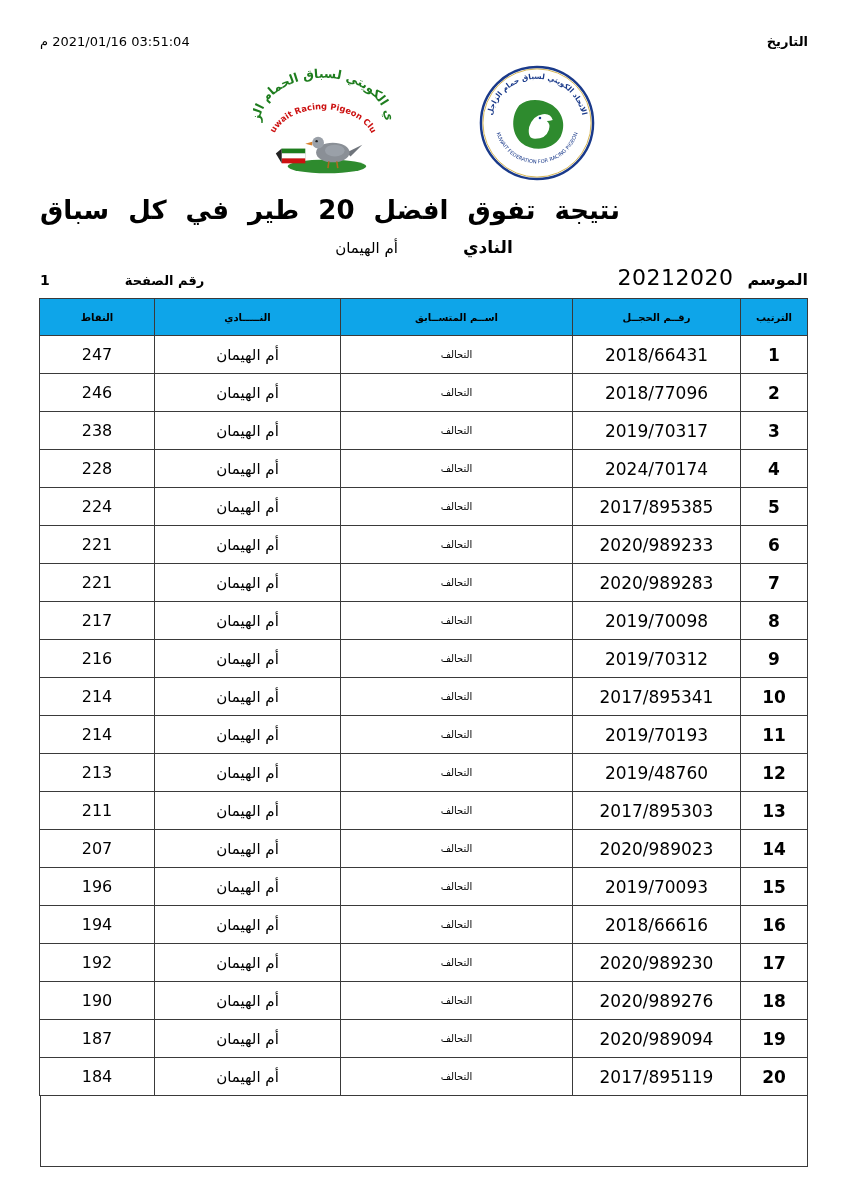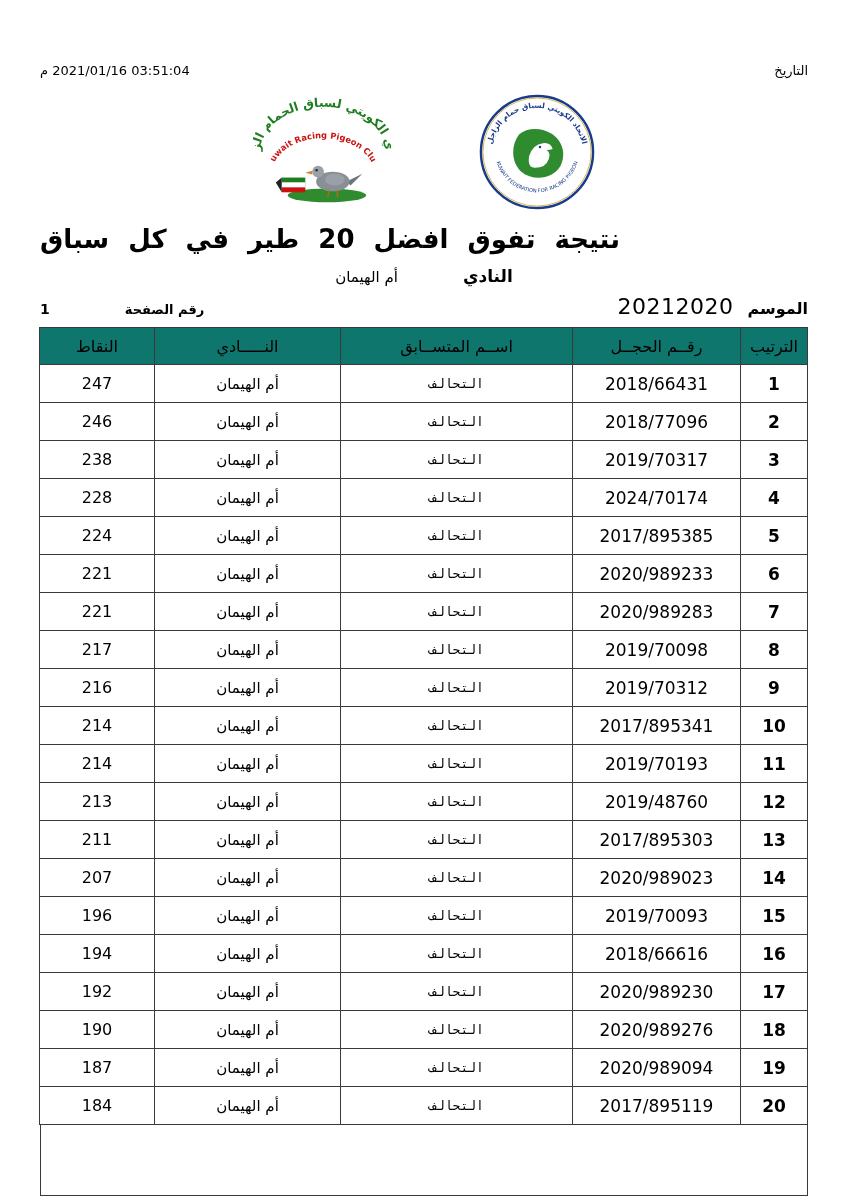--- a/index.html
+++ b/index.html
@@ -6,21 +6,21 @@
   html,body { background:#ffffff; }
   body { font-family:"DejaVu Sans","Liberation Sans",sans-serif; }
 
   .page {
     width:848px; height:1200px; margin:0 auto; background:#fff;
     direction:rtl; padding:34px 40px 0 40px; position:relative; overflow:hidden;
   }
 
   
   .date-row { display:flex; justify-content:space-between; align-items:baseline; font-size:13px; color:#000; }
-  .date-label { font-weight:normal;margin-top:29px; }
+  .date-label { font-weight:bold; }
   .date-value { direction:rtl; unicode-bidi:plaintext; font-size:13px; }
 
   
   .logos-row { display:flex; justify-content:center; align-items:center; gap:85px; margin-top:14px; height:120px; }
   .logo { display:block; }
 
   
   .title { text-align:left; font-size:26px; font-weight:bold; margin-top:12px; word-spacing:10px; color:#000; }
   .club-row { display:flex; justify-content:center; gap:65px; align-items:baseline; margin-top:12px; }
   .club-label { font-weight:bold; font-size:17px; }
@@ -34,33 +34,33 @@
   .page-label { font-weight:bold; font-size:13px; }
   .page-value { font-size:14px; font-weight:bold; }
 
   
   .table-wrap { margin-top:8px; }
   table.report-table { width:768px; border-collapse:collapse; table-layout:fixed; }
   .report-table th, .report-table td {
     border:1px solid #3a3a3a; text-align:center; vertical-align:middle; overflow:hidden;
   }
   .report-table thead th {
-    background:#0f766e; font-weight:normal; font-size:16px; height:37px; color:#000;
+    background:#0ea5e9; font-weight:bold; font-size:10px; height:37px; color:#000;
   }
   .report-table td { height:38px; background:#fff; color:#000; }
 
   col.w-rank { width:67px; }
   col.w-ring { width:168px; }
   col.w-competitor { width:232px; }
   col.w-club { width:186px; }
   col.w-points { width:115px; }
 
   td.cell-rank { font-weight:bold; font-size:17px; }
   td.cell-ring { font-size:17px; direction:ltr; }
-  td.cell-competitor { font-size:13px;font-family:Liberation Mono, monospace; }
+  td.cell-competitor { font-size:10px; }
   td.cell-club { font-size:15px; }
   td.cell-points { font-size:16px; }
 
   .frame-spacer {
     width:768px; height:72px; margin-top:-1px;
     border-left:1px solid #3a3a3a; border-right:1px solid #3a3a3a; border-bottom:1px solid #3a3a3a;
   }
 </style>
 </head>
 <body>

